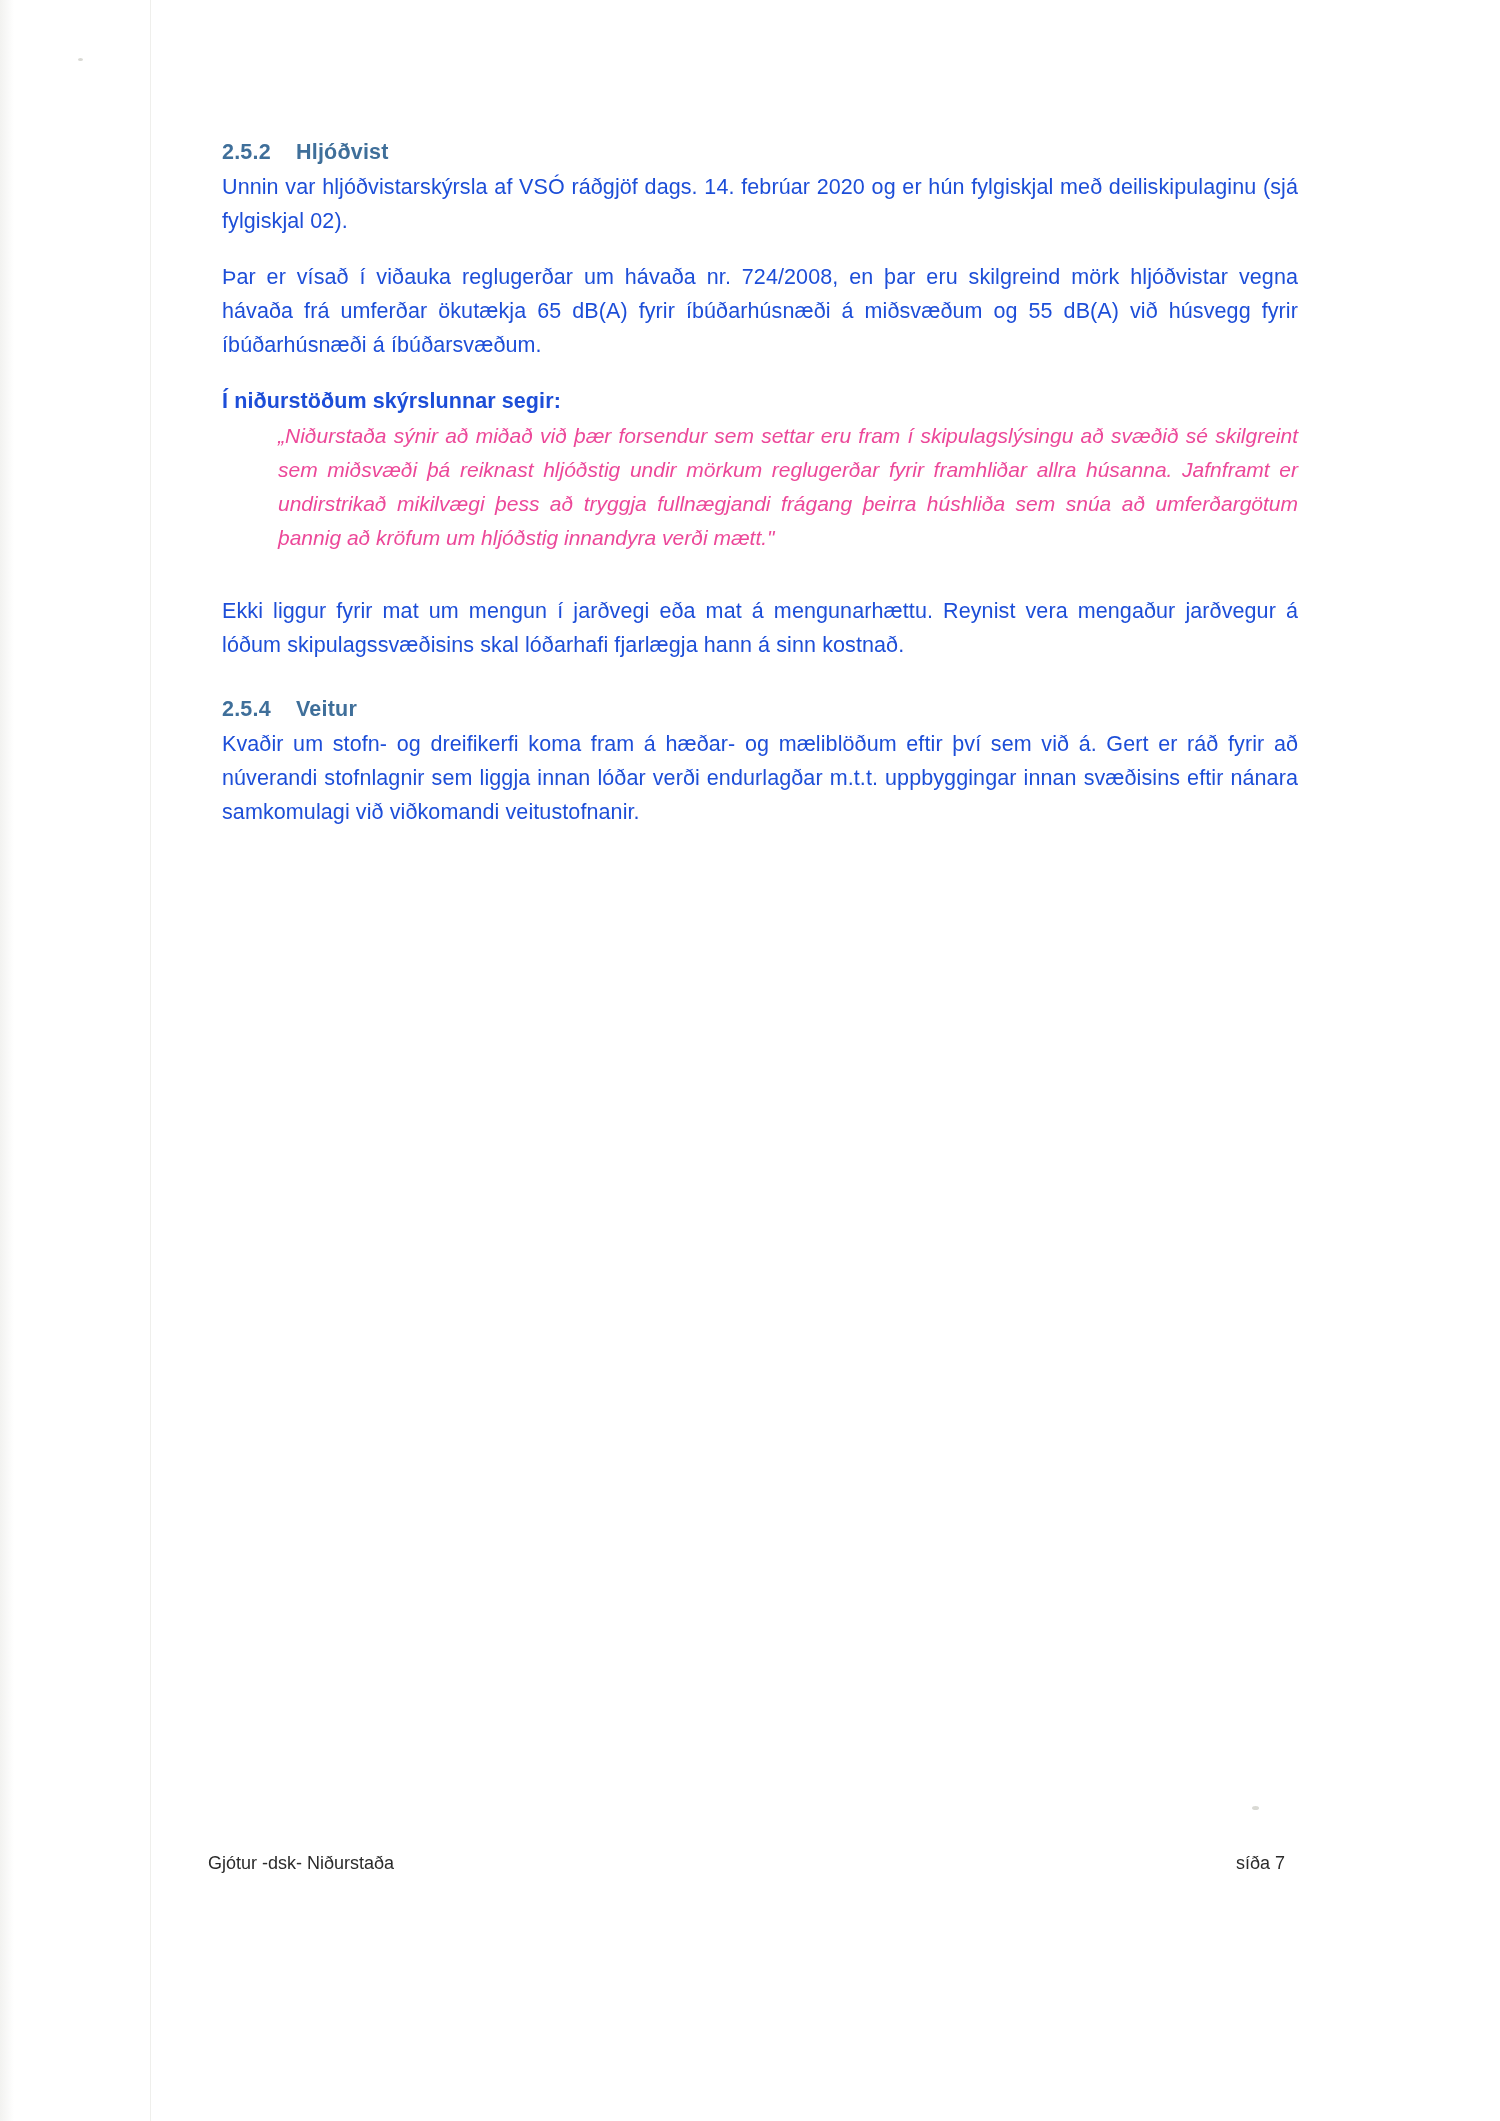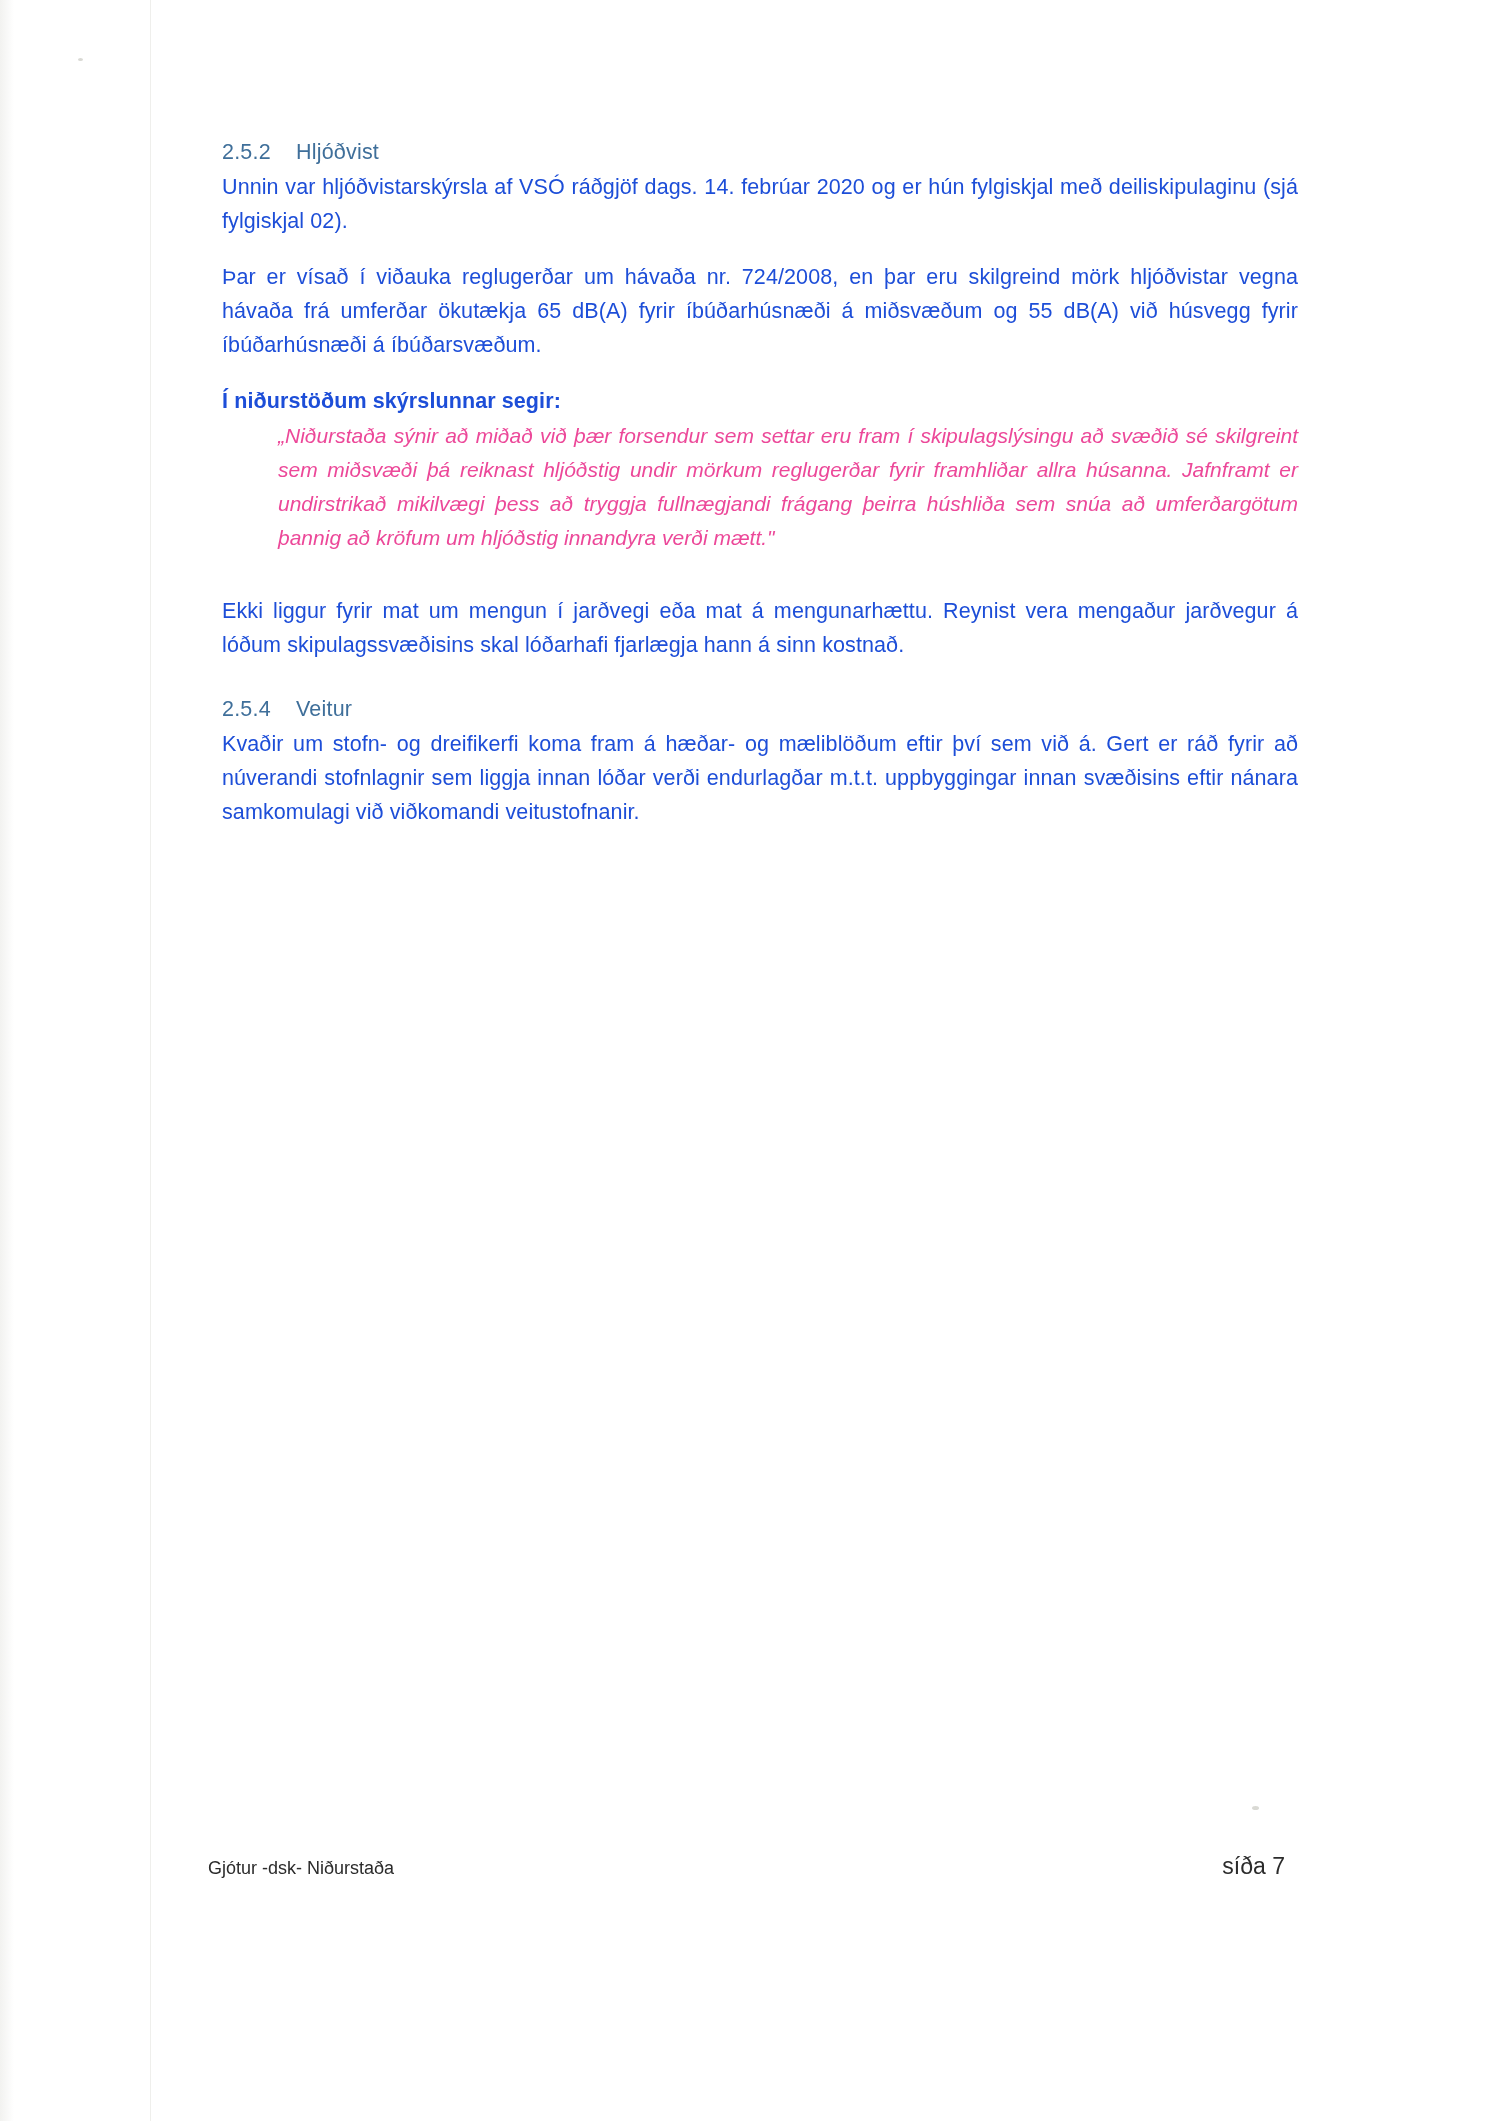--- a/index.html
+++ b/index.html
@@ -41,21 +41,21 @@
     border-radius: 50%;
   }
   .content {
     position: absolute;
     left: 222px;
     top: 140px;
     width: 1076px;
   }
   h2.section-heading {
     font-size: 21.5px;
-    font-weight: normal;
+    font-weight: bold;
     color: #3f6f9a;
     margin: 0 0 6px 0;
     letter-spacing: 0.2px;
   }
   h2.section-heading .num {
     display: inline-block;
     min-width: 74px;
   }
   p.body-text {
     font-size: 21.5px;
@@ -85,21 +85,21 @@
     left: 208px;
     right: 215px;
     top: 1853px;
     display: flex;
     justify-content: space-between;
     align-items: baseline;
     font-size: 18px;
     color: #2b2b2b;
   }
   .footer .page-num {
-    font-size: 23px;
+    font-size: 18px;
     margin-left: 48px;
   }
 </style>
 </head>
 <body>
 
 <div class="page">
 
   <div class="scan-edge-left"></div>
   <div class="scan-line-v"></div>

